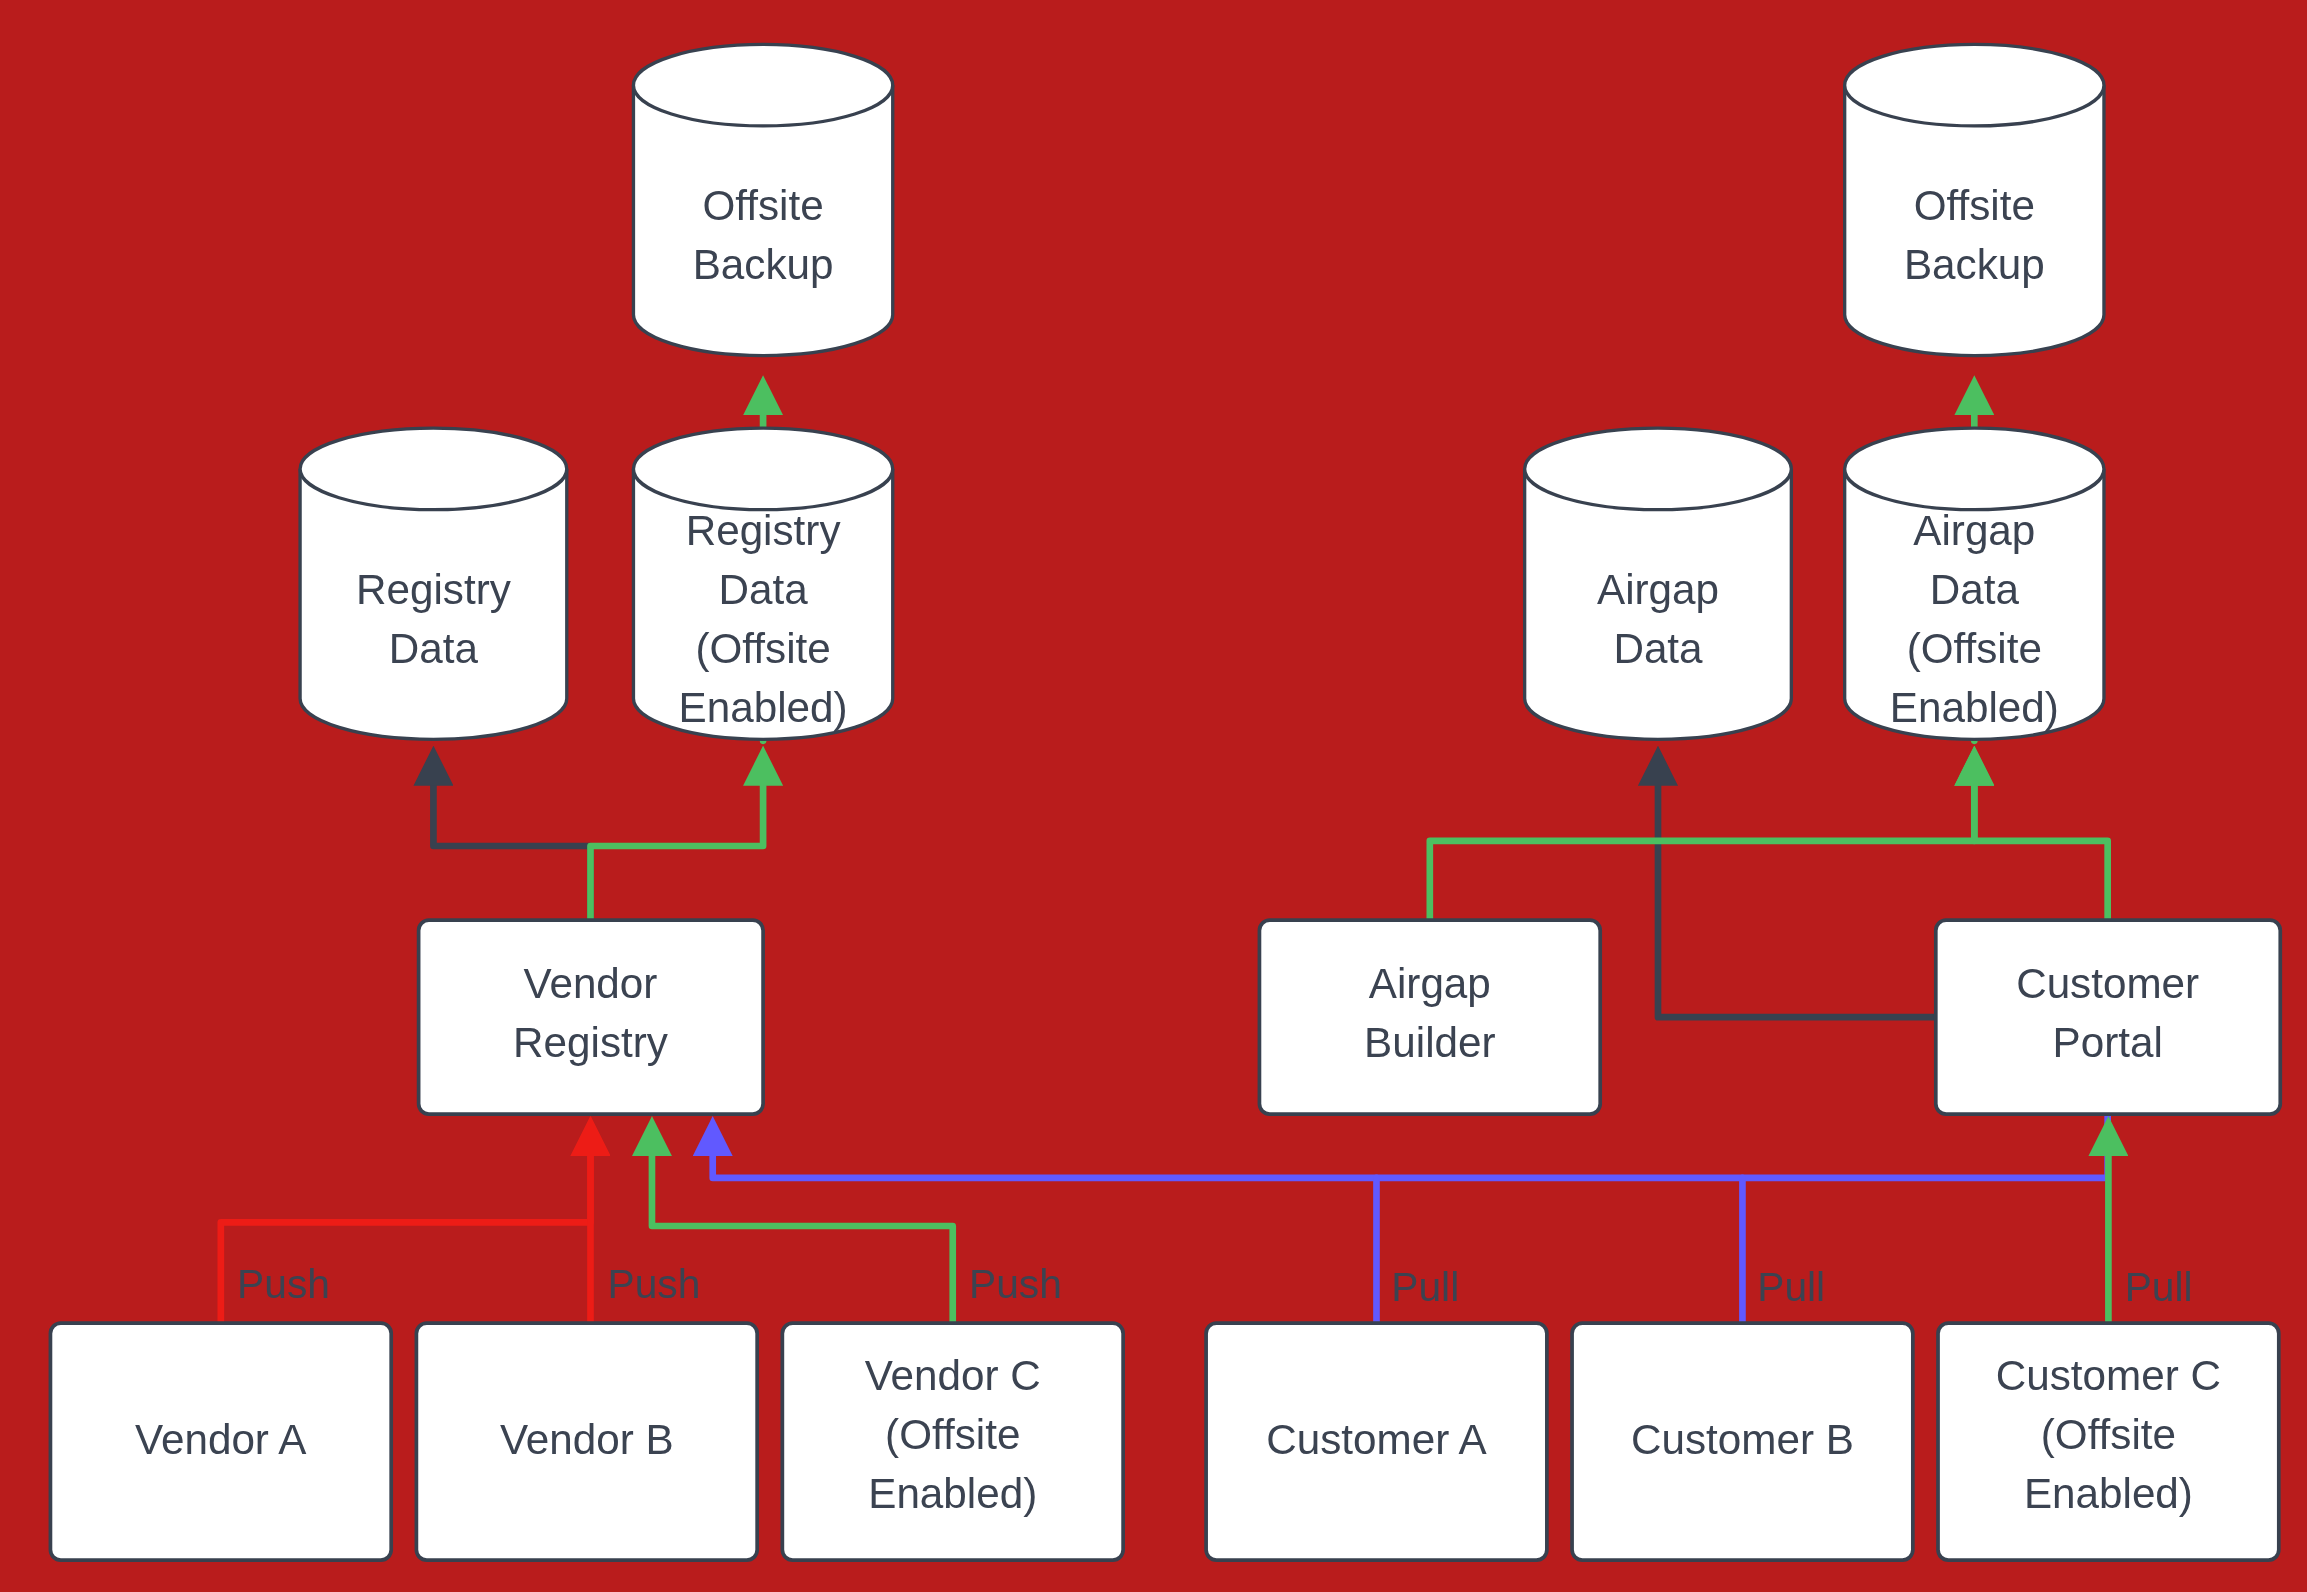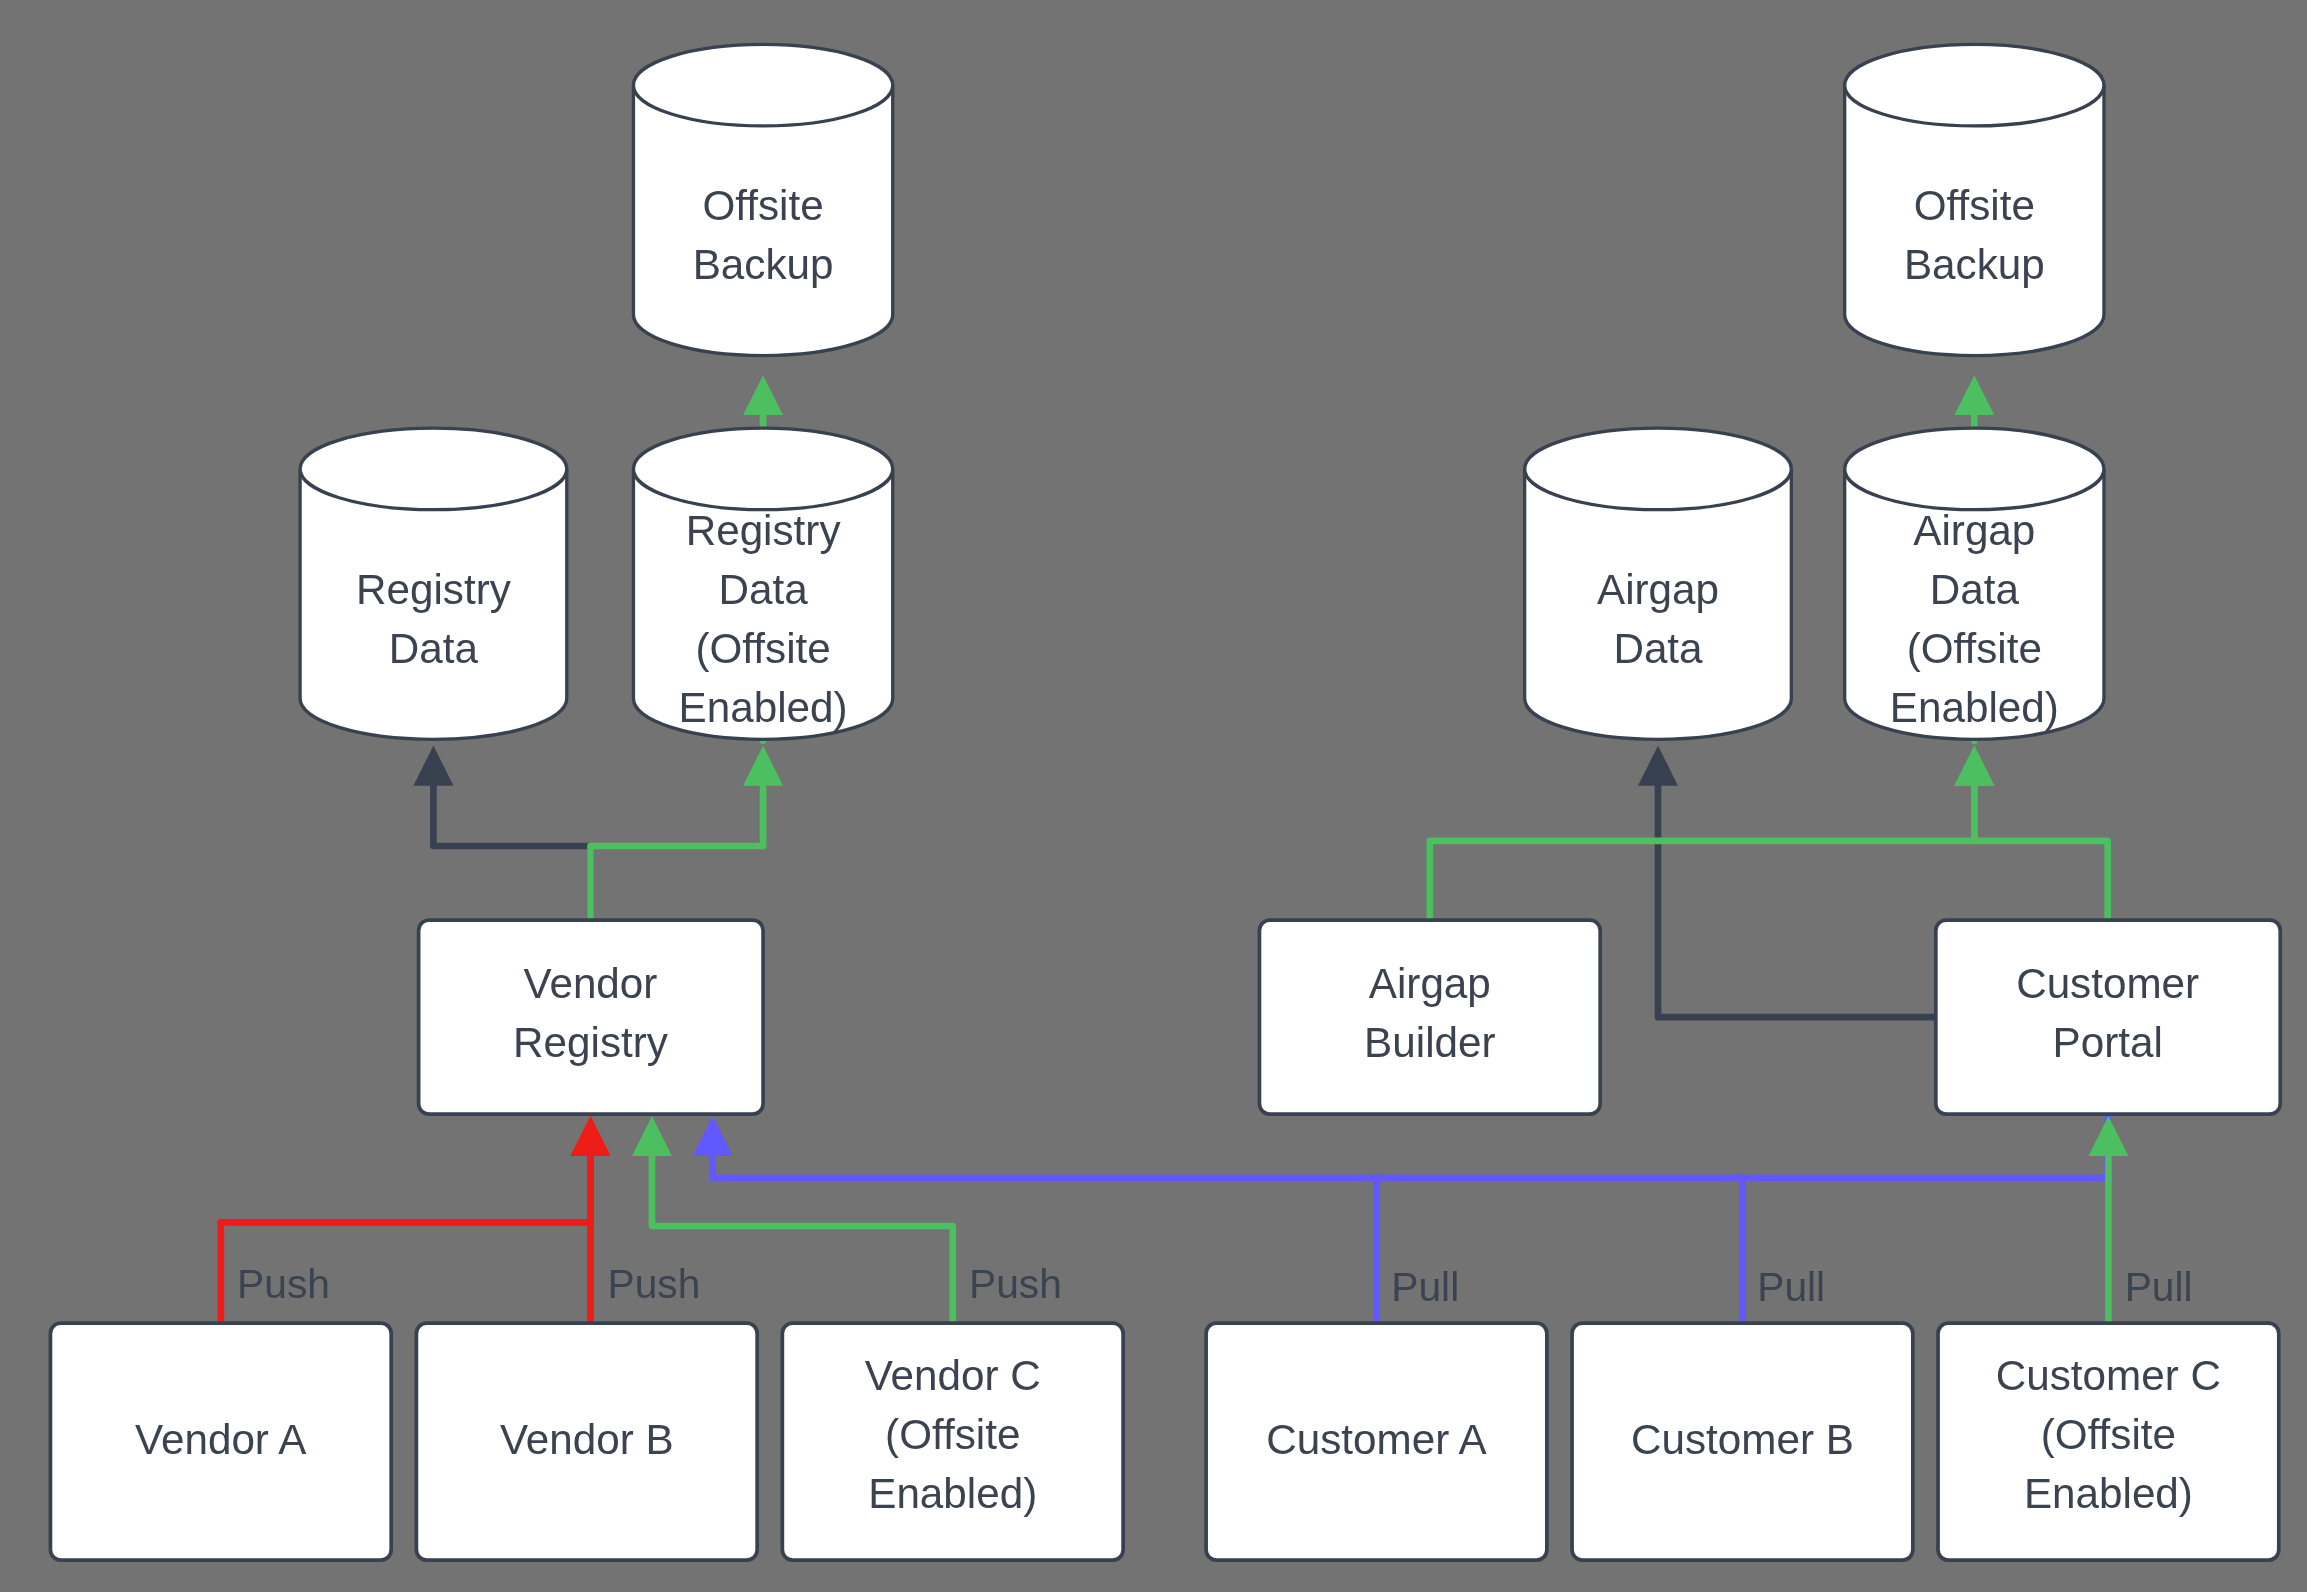--- a/index.html
+++ b/index.html
@@ -10,21 +10,21 @@
   body {
     width: 2307px;
     height: 1592px;
     font-family: "Liberation Sans", sans-serif;
     overflow: hidden;
   }
   #diagram-root {
     position: relative;
     width: 2307px;
     height: 1592px;
-    background: #737373;
+    background: #b91c1c;
   }
   svg.diagram-canvas {
     position: absolute;
     top: 0;
     left: 0;
     width: 2307px;
     height: 1592px;
     display: block;
   }
   .node-shape {

